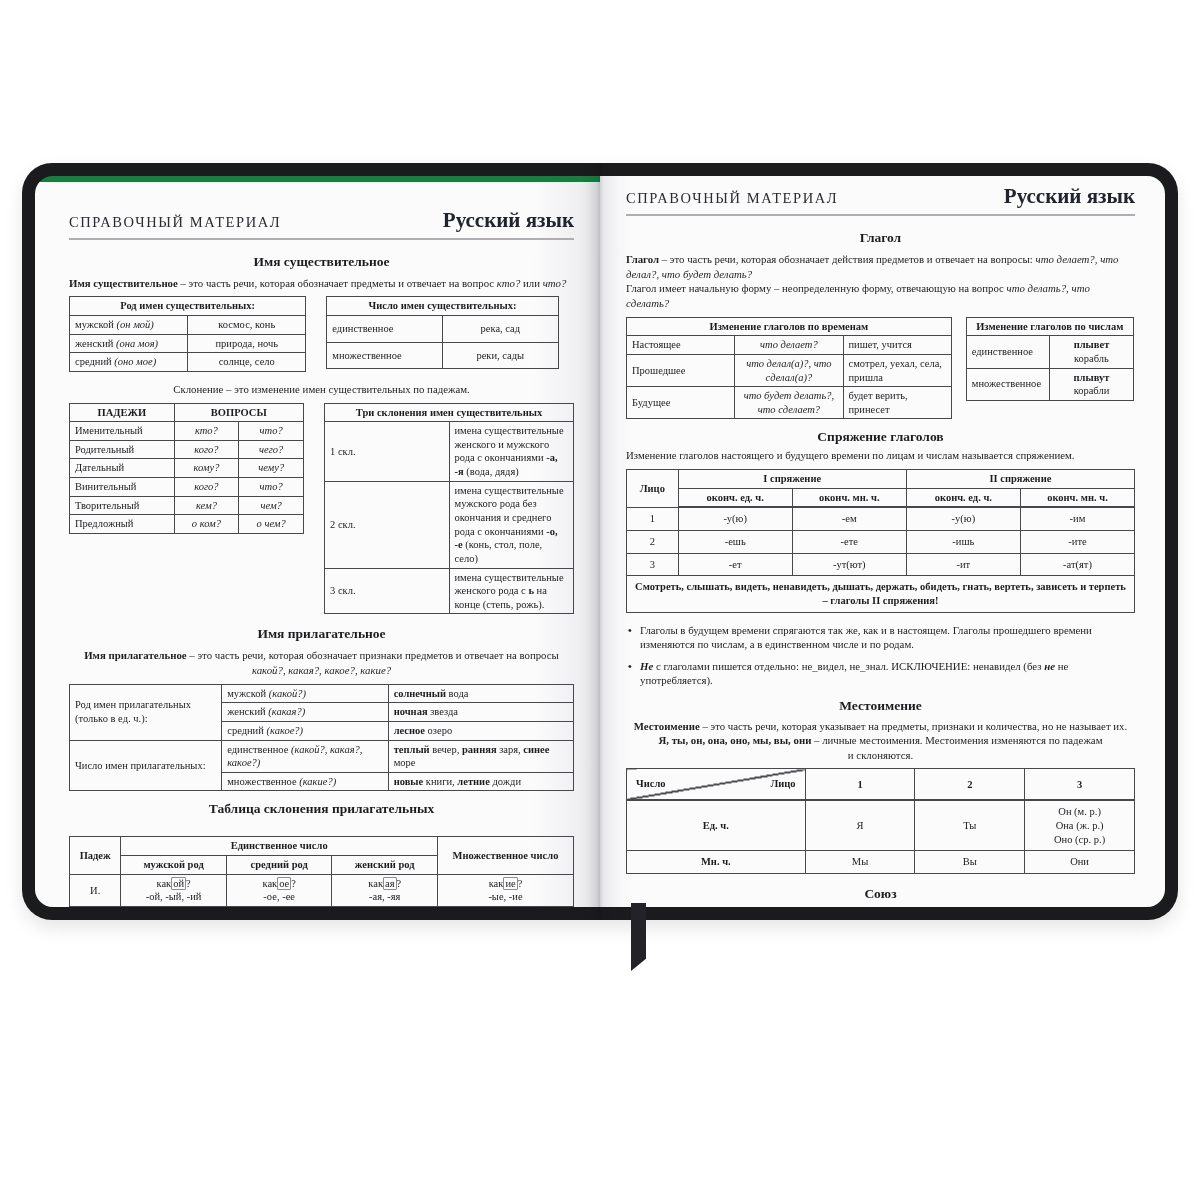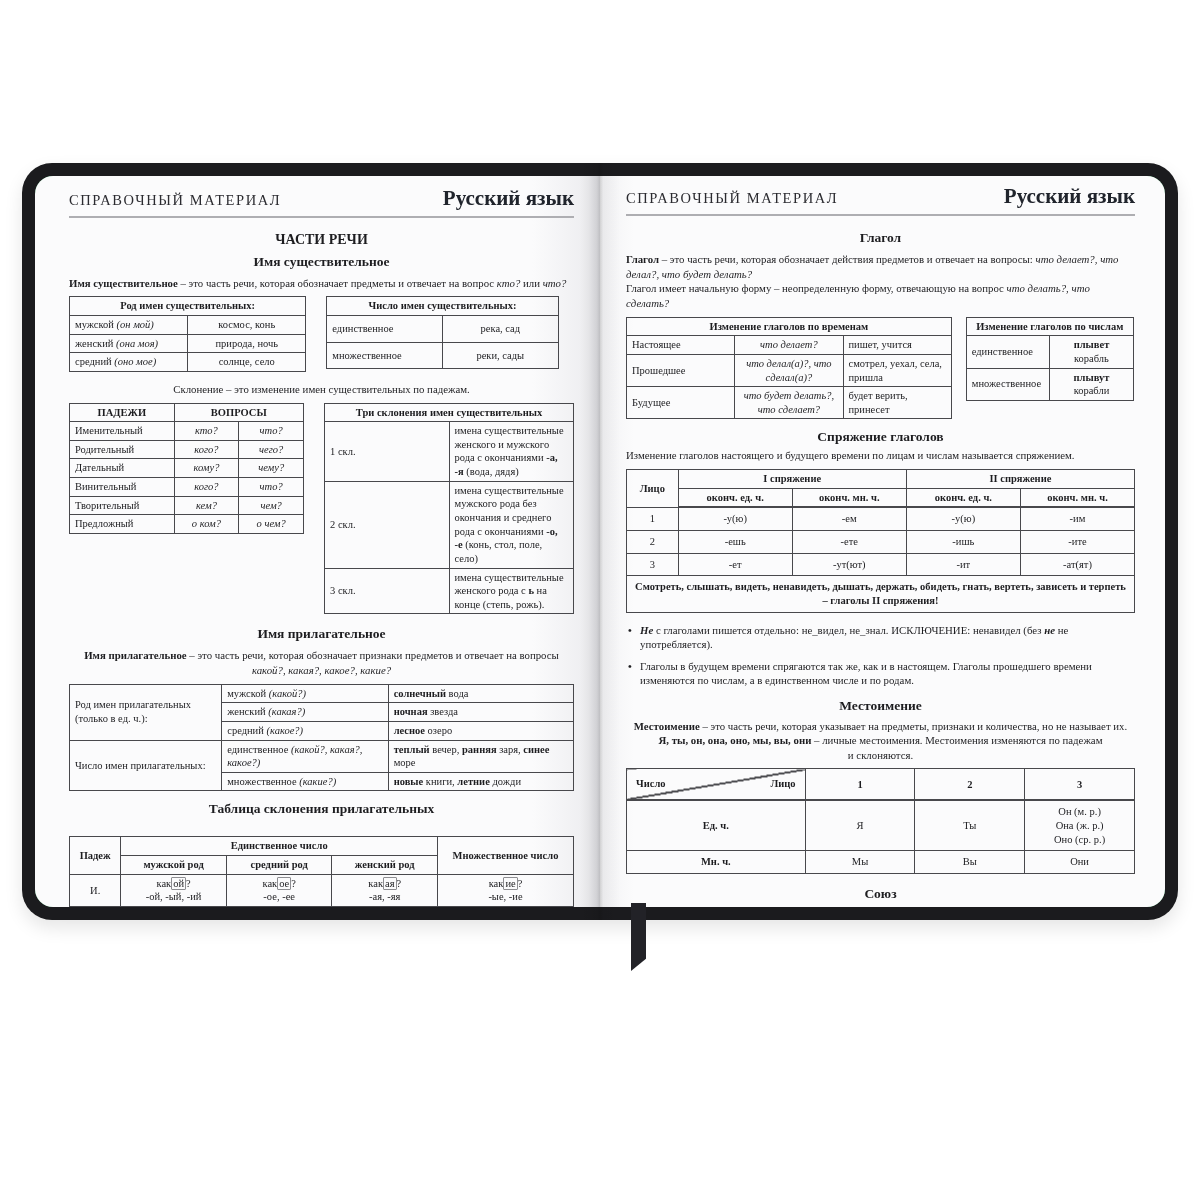--- a/index.html
+++ b/index.html
@@ -70,21 +70,20 @@
 <div class="scene">
   <div class="notebook">
     <div class="pages">
 
       <div class="page page-left">
         <div class="page-header">
           <span class="kicker">СПРАВОЧНЫЙ МАТЕРИАЛ</span>
           <span class="lang-title">Русский язык</span>
         </div>
 
-        <div class="h-main">ЧАСТИ РЕЧИ</div>
         <div class="h-sub">Имя существительное</div>
         <div class="txt mb6"><span class="seg-b">Имя существительное</span><span class="seg-n"> – это часть речи, которая обозначает предметы и отвечает на вопрос </span><span class="seg-i">кто?</span><span class="seg-n"> или </span><span class="seg-i">что?</span></div>
 
         <div class="cols mb10">
           <table class="w47">
             <tbody>
                 <tr>
               <th colspan="2">Род имен существительных:</th>
             </tr>
             <tr>
@@ -321,22 +320,22 @@
             <td>-ут(ют)</td>
             <td>-ит</td>
             <td>-ат(ят)</td>
           </tr>
           <tr>
             <td colspan="5" class="conj-footer">Смотреть, слышать, видеть, ненавидеть, дышать, держать, обидеть, гнать, вертеть, зависеть и терпеть – глаголы II спряжения!</td>
           </tr>
         </tbody>
           </table>
 
+        <div class="txt bullet"><span class="seg-n">Глаголы в будущем времени спрягаются так же, как и в настоящем. Глаголы прошедшего времени изменяются по числам, а в единственном числе и по родам.</span></div>
         <div class="txt bullet"><span class="seg-bi">Не</span><span class="seg-n"> с глаголами пишется отдельно: не_видел, не_знал. ИСКЛЮЧЕНИЕ: ненавидел (без </span><span class="seg-bi">не</span><span class="seg-n"> не употребляется).</span></div>
-        <div class="txt bullet"><span class="seg-n">Глаголы в будущем времени спрягаются так же, как и в настоящем. Глаголы прошедшего времени изменяются по числам, а в единственном числе и по родам.</span></div>
 
         <div class="h-sub" style="margin:10px 0 5px;">Местоимение</div>
         <div class="txt center mb6"><span class="seg-b">Местоимение</span><span class="seg-n"> – это часть речи, которая указывает на предметы, признаки и количества, но не называет их.</span><br><span class="seg-b">Я, ты, он, она, оно, мы, вы, они</span><span class="seg-n"> – личные местоимения. Местоимения изменяются по падежам</span><br><span class="seg-n">и склоняются.</span></div>
 
         <table class="pron mb12">
           <tbody>
               <tr class="hrow">
             <th class="diag" style="width:33%">
               <span class="corner-num">Число</span>
               <span class="corner-per">Лицо</span>

